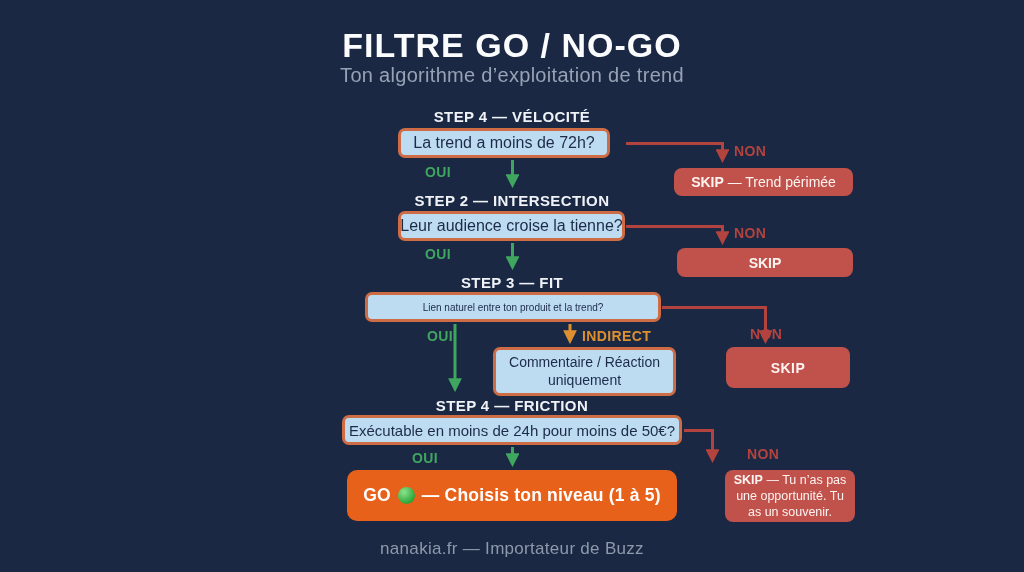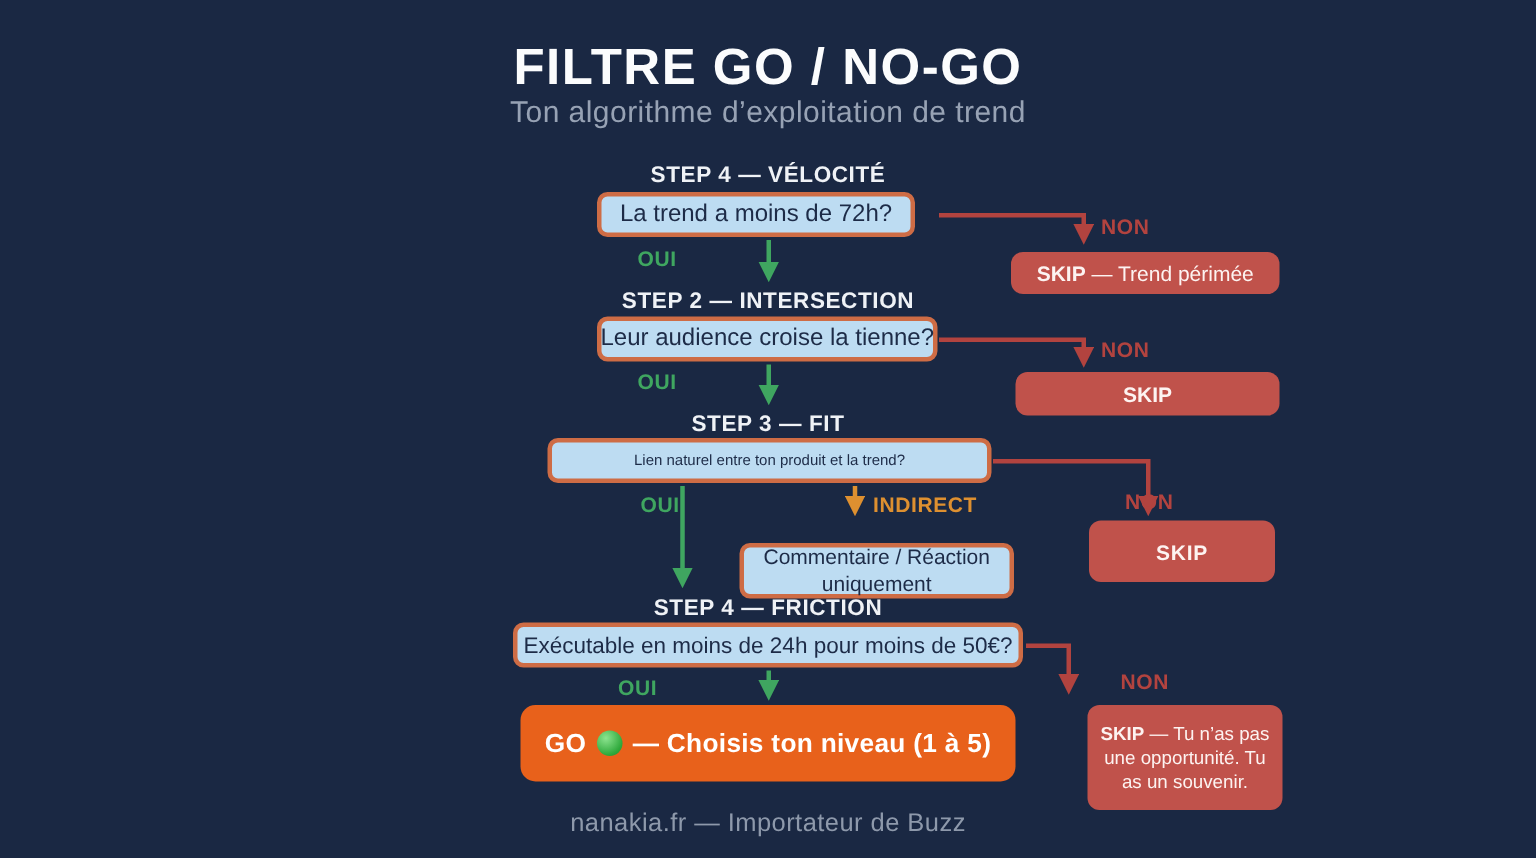--- a/index.html
+++ b/index.html
@@ -21,35 +21,35 @@
     position:absolute;box-sizing:border-box;
     background:#BDDCF2;border:3px solid #CE6C45;border-radius:7px;
     color:#1D2B47;display:flex;align-items:center;justify-content:center;
     white-space:nowrap;
   }
   .q1{left:398px;top:128px;width:212px;height:30px;font-size:16px;}
   .q2{left:398px;top:211px;width:227px;height:30px;font-size:16px;text-align:center;}
   .q3{left:365px;top:292px;width:296px;height:30px;font-size:10px;}
   .q4{left:342px;top:415px;width:340px;height:30px;font-size:15px;}
   .qind{
-    left:493px;top:362px;width:183px;height:37px;font-size:14px;
+    left:493px;top:347px;width:183px;height:49px;font-size:14px;
     white-space:normal;text-align:center;line-height:1.25;
   }
 
   .skip{
     position:absolute;box-sizing:border-box;
     background:#C0524B;border-radius:8px;color:#FDF3F1;
     display:flex;align-items:center;justify-content:center;
     text-align:center;font-size:14px;margin-left:40px;
   }
   .skip .b{font-weight:800;}
   .sk1{left:634px;top:168px;width:179px;height:28px;}
   .sk2{left:637px;top:248px;width:176px;height:29px;}
   .sk3{left:686px;top:347px;width:124px;height:41px;font-weight:800;letter-spacing:0.5px;}
-  .sk4{left:685px;top:470px;width:130px;height:70px;font-size:12.5px;line-height:1.3;padding:4px;align-items:center;}
+  .sk4{left:685px;top:470px;width:130px;height:52px;font-size:12.5px;line-height:1.3;padding:4px;align-items:center;}
 
   .go{
     position:absolute;left:347px;top:470px;width:330px;height:51px;
     background:#E8611B;border-radius:10px;color:#FFFFFF;
     display:flex;align-items:center;justify-content:center;gap:7px;
     font-weight:800;font-size:17.5px;letter-spacing:0.2px;
   }
   .dot{
     width:17px;height:17px;border-radius:50%;flex:0 0 auto;
     background:radial-gradient(circle at 35% 30%, #8CE48F, #2FA93C 68%, #1F8A2C);

